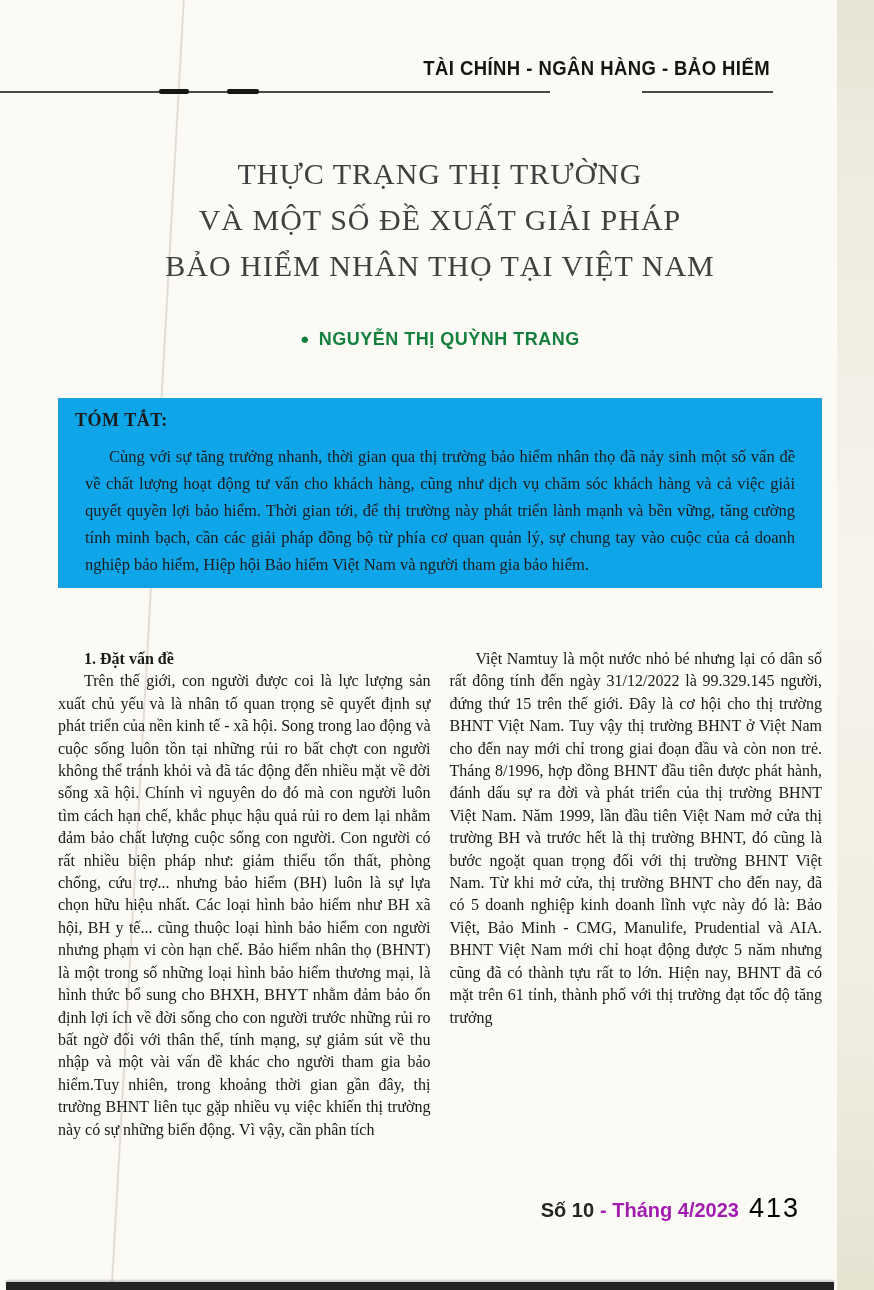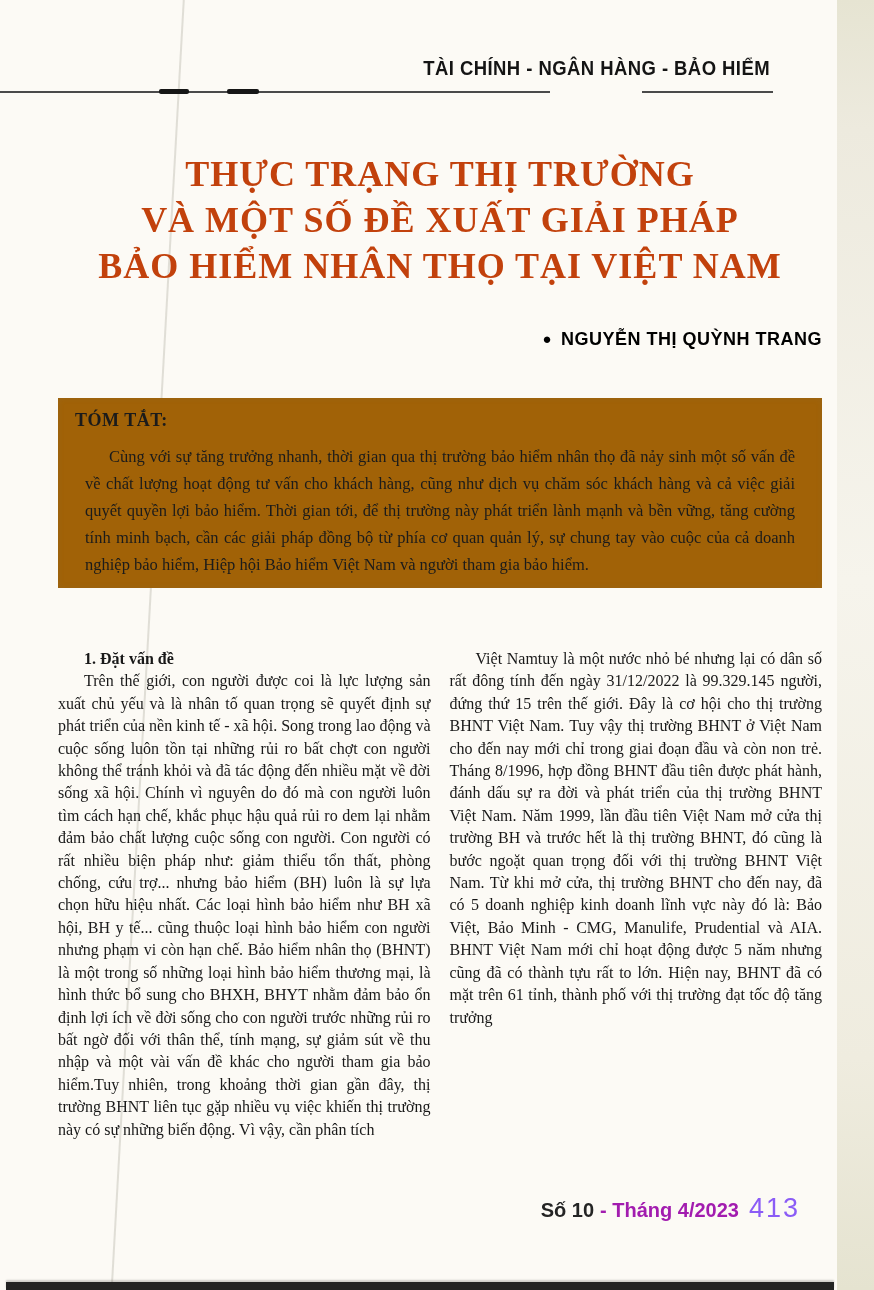--- a/index.html
+++ b/index.html
@@ -29,32 +29,32 @@
     letter-spacing:0.5px;color:#141414;white-space:nowrap;
     transform:scaleX(0.88);transform-origin:right center;
   }
   .rule-a{position:absolute;top:91px;left:0;width:550px;height:2px;background:#4a4a4a;}
   .rule-b{position:absolute;top:91px;left:642px;width:131px;height:2px;background:#4a4a4a;}
   .rule-blob1{position:absolute;top:89px;left:159px;width:30px;height:5px;background:#161616;border-radius:2px;}
   .rule-blob2{position:absolute;top:89px;left:227px;width:32px;height:5px;background:#161616;border-radius:2px;}
   
   .page-title{
     position:absolute;top:151px;left:58px;width:764px;text-align:center;
-    font-weight:bold;font-size:36px;line-height:46px;letter-spacing:1px;color:#c2410c;
+    font-weight:normal;font-size:30px;line-height:46px;letter-spacing:1px;color:#404040;
   }
   .author-line{
-    position:absolute;top:329px;left:58px;width:764px;text-align:right;
+    position:absolute;top:329px;left:58px;width:764px;text-align:center;
     font-family:"Liberation Sans", sans-serif;font-weight:bold;font-size:18px;
-    letter-spacing:0.5px;color:#000000;
+    letter-spacing:0.5px;color:#15803d;
   }
   .author-bullet{font-size:15px;margin-right:9px;vertical-align:1px;}
   
   .abstract-box{
     position:absolute;left:58px;top:398px;width:764px;height:190px;
-    background:#a16207;box-sizing:border-box;padding:12px 15px 0 15px;
+    background:#0ea5e9;box-sizing:border-box;padding:12px 15px 0 15px;
     box-shadow:inset 0 0 6px rgba(120,118,108,0.15);
   }
   .abstract-heading{font-weight:bold;font-size:18px;letter-spacing:0.5px;margin:0 0 5px 2px;}
   .abstract-box p{margin:12px;font-size:16.5px;line-height:27px;text-align:justify;text-indent:24px;}
   .kw-label{font-weight:bold;}
   
   .columns{
     position:absolute;left:58px;top:648px;width:764px;display:flex;gap:19px;
   }
   .col{width:376px;font-size:16px;line-height:22.4px;text-align:justify;color:#181818;}
@@ -62,21 +62,21 @@
   .col p{margin:0;text-indent:26px;}
   .col p.no-indent{text-indent:0;}
   
   .footer{
     position:absolute;top:1193px;right:74px;
     font-family:"Liberation Sans", sans-serif;font-size:20px;color:#242424;
     display:flex;align-items:baseline;white-space:nowrap;
   }
   .footer .issue{font-weight:bold;}
   .footer .rest{font-weight:bold;margin-left:6px;color:#a21caf;}
-  .footer .pageno{font-size:27px;font-weight:normal;letter-spacing:2px;margin-left:10px;color:#8b5cf6;}
+  .footer .pageno{font-size:27px;font-weight:normal;letter-spacing:2px;margin-left:10px;color:#000000;}
 </style>
 </head>
 <body>
 
 <div class="edge-strip"></div>
 <div class="crease"></div>
 
 <div class="journal-header">TÀI CHÍNH - NGÂN HÀNG - BẢO HIỂM</div>
 <div class="rule-a"></div>
 <div class="rule-b"></div>

